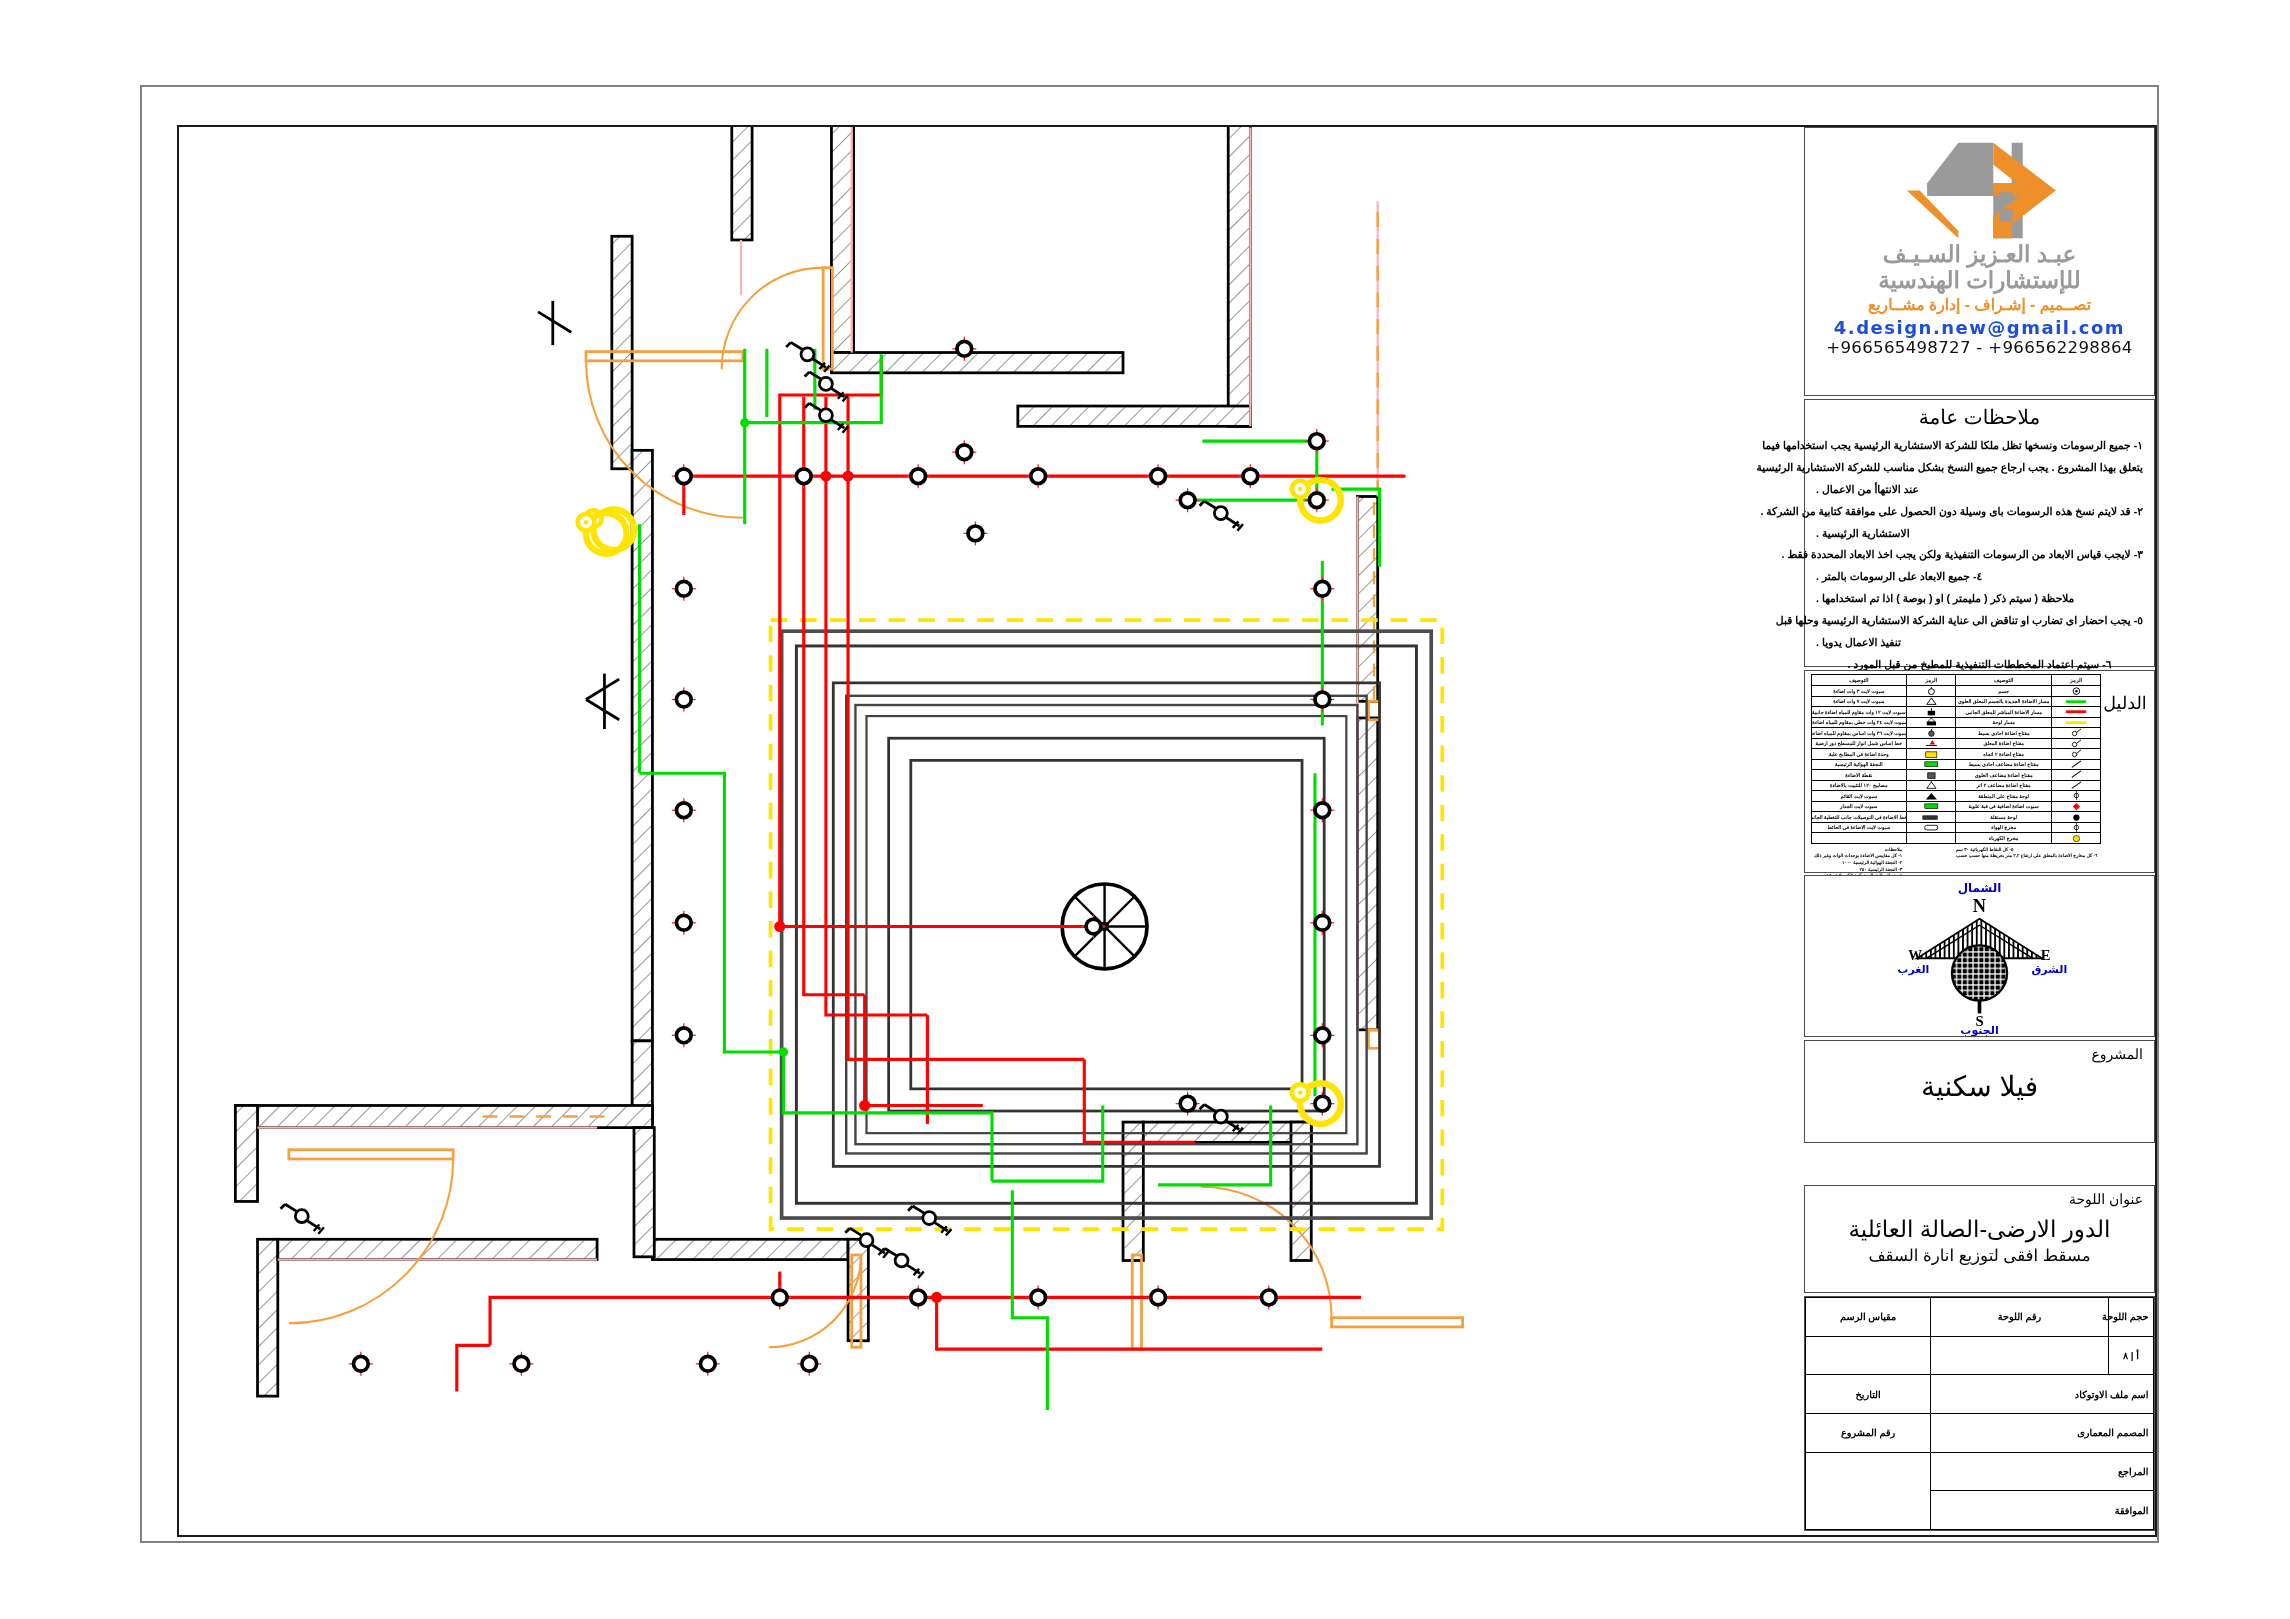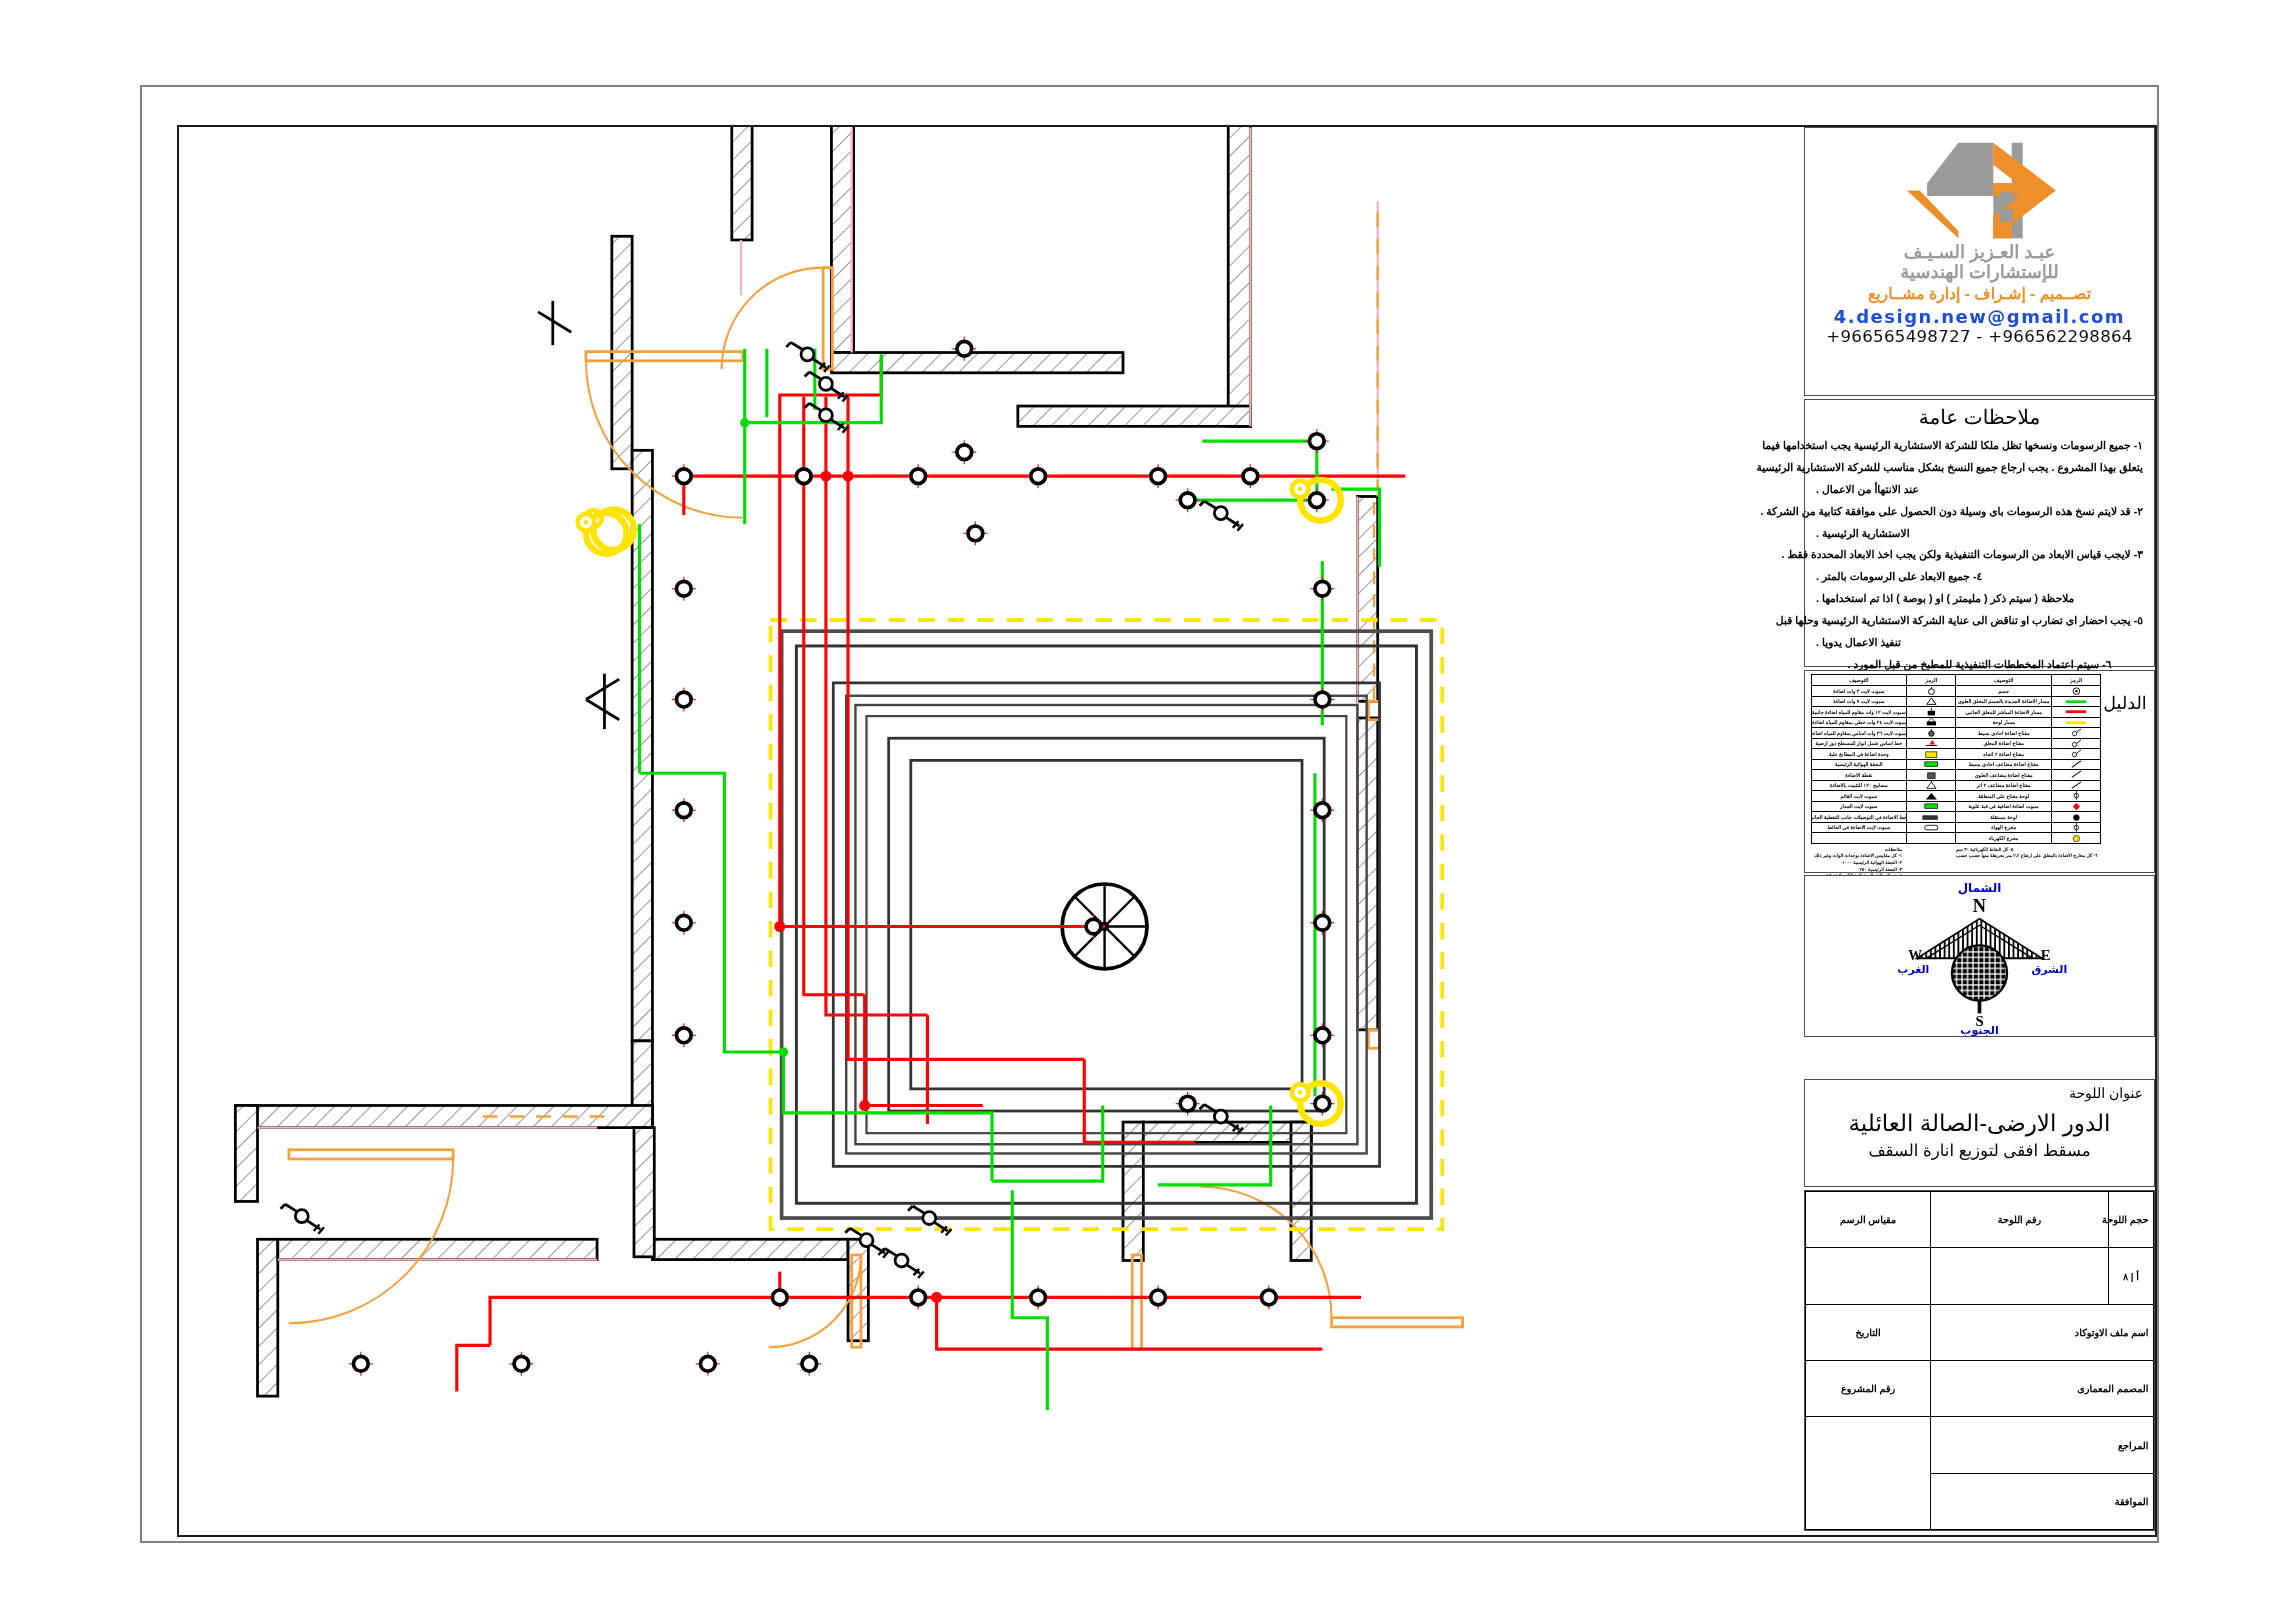--- a/index.html
+++ b/index.html
@@ -53,21 +53,21 @@
     position: relative;
     margin-bottom: 2.8px;
   }
 
   
   #logo-cell { height: 269px; padding: 5.5px 9.2px 3.7px; text-align: center; }
   #logo-mark { height: 103px; margin-top: 5.5px; position: relative; }
   .logo-name-1, .logo-name-2 {
     color: #9a9a9a;
     font-weight: bold;
-    font-size: 18px;
+    font-size: 23px;
     letter-spacing: 0.9px;
     line-height: 1.12;
     direction: rtl;
   }
   .logo-tag {
     color: #ef8f2a;
     font-weight: bold;
     font-size: 15.7px;
     direction: rtl;
     margin-top: 1.8px;
@@ -674,20 +674,24 @@
           <text x="120" y="90" font-size="15" font-weight="bold" fill="#000" text-anchor="middle" font-family="'Liberation Serif',serif">W</text>
           <text x="262" y="90" font-size="16" font-weight="bold" fill="#000" text-anchor="middle" font-family="'Liberation Serif',serif">E</text>
           <text x="190" y="162" font-size="16" font-weight="bold" fill="#000" text-anchor="middle" font-family="'Liberation Serif',serif">S</text>
           <text x="118" y="104" font-size="12" font-weight="bold" fill="#0000cc" text-anchor="middle" font-family="'DejaVu Sans',sans-serif">الغرب</text>
           <text x="266" y="104" font-size="12" font-weight="bold" fill="#0000cc" text-anchor="middle" font-family="'DejaVu Sans',sans-serif">الشرق</text>
           <text x="190" y="170" font-size="12" font-weight="bold" fill="#0000cc" text-anchor="middle" font-family="'DejaVu Sans',sans-serif">الجنوب</text>
         </svg>
       </div>
     </div>
 
+    <div class="tb-cell" id="project-cell">
+      <div class="label-row">المشروع</div>
+      <div class="value-row" id="project-value">فيلا سكنية</div>
+    </div>
 
 
     <div class="tb-cell" id="sheettitle-cell">
       <div class="label-row">عنوان اللوحة</div>
       <div class="value-row" id="sheettitle-v1">الدور الارضى-الصالة العائلية</div>
       <div class="value-row" id="sheettitle-v2">مسقط افقى لتوزيع انارة السقف</div>
     </div>
 
     <div class="tb-cell" id="data-cell">
       <table class="dtab">

